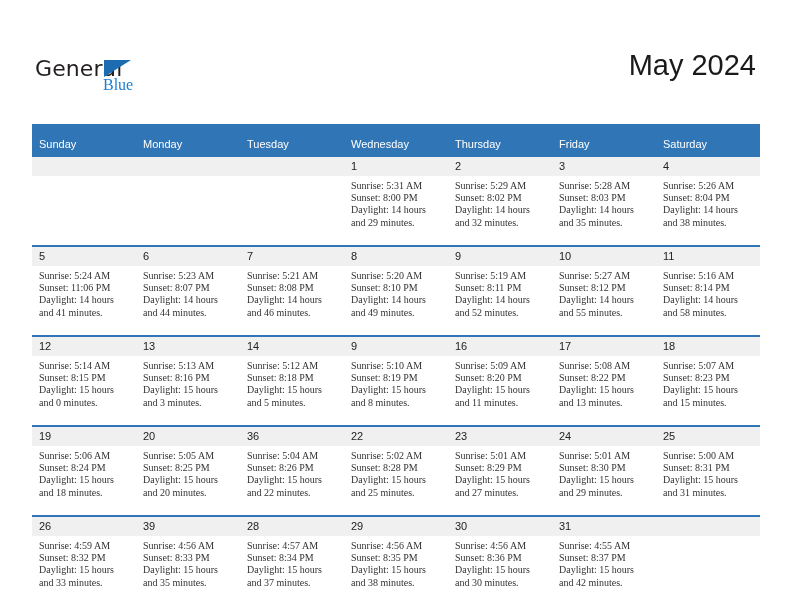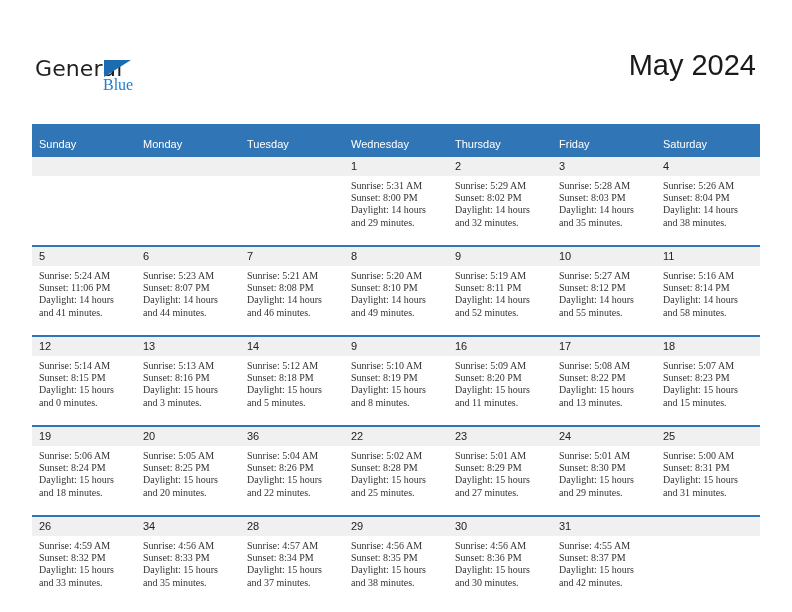--- a/index.html
+++ b/index.html
@@ -435,21 +435,21 @@
             <td>
               <div class="daynum">26</div>
               <div class="info">
                 <div>Sunrise: 4:59 AM</div>
                 <div>Sunset: 8:32 PM</div>
                 <div>Daylight: 15 hours</div>
                 <div>and 33 minutes.</div>
               </div>
             </td>
             <td>
-              <div class="daynum">34</div>
+              <div class="daynum">39</div>
               <div class="info">
                 <div>Sunrise: 4:56 AM</div>
                 <div>Sunset: 8:33 PM</div>
                 <div>Daylight: 15 hours</div>
                 <div>and 35 minutes.</div>
               </div>
             </td>
             <td>
               <div class="daynum">28</div>
               <div class="info">

